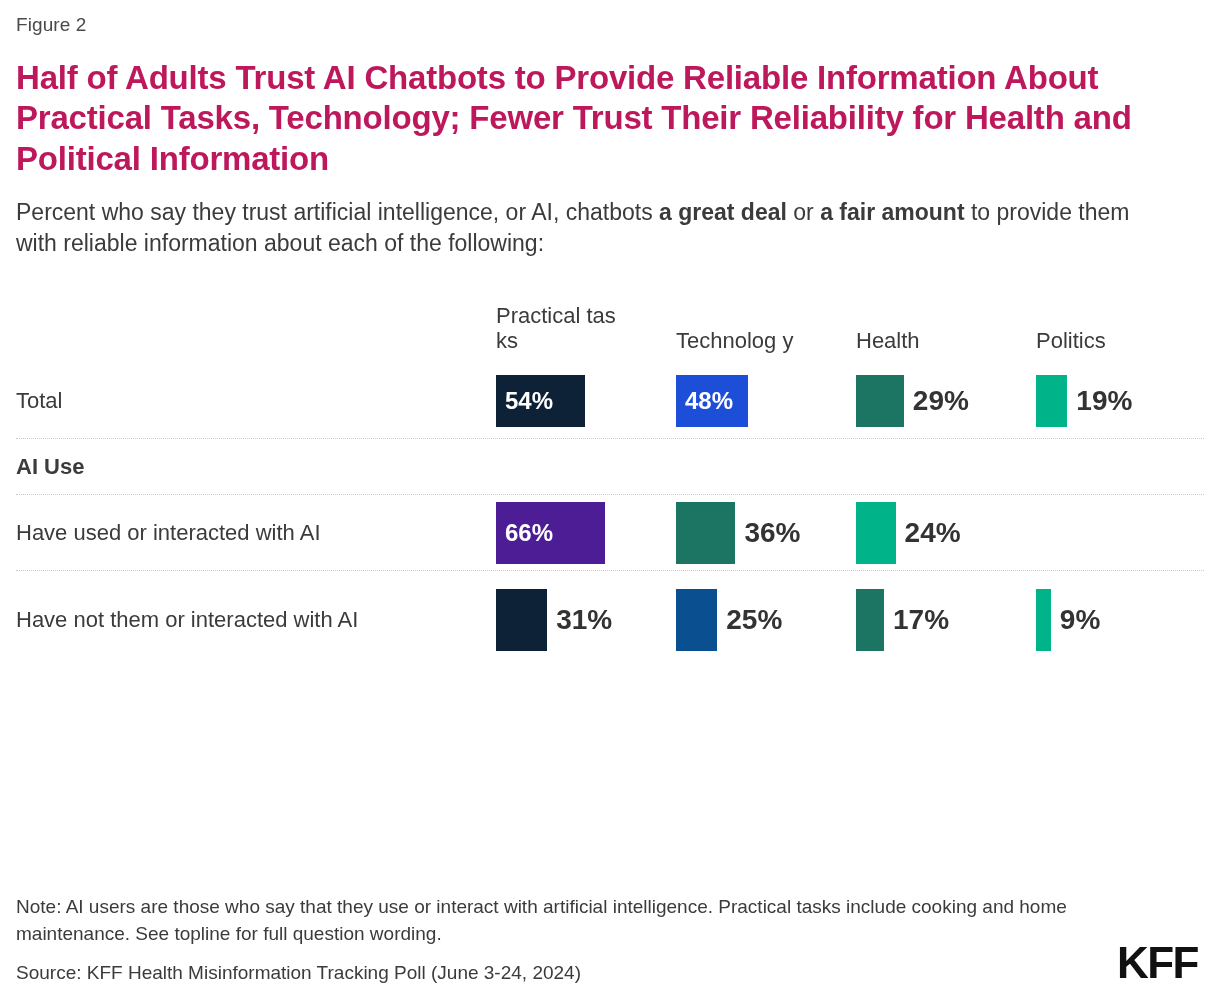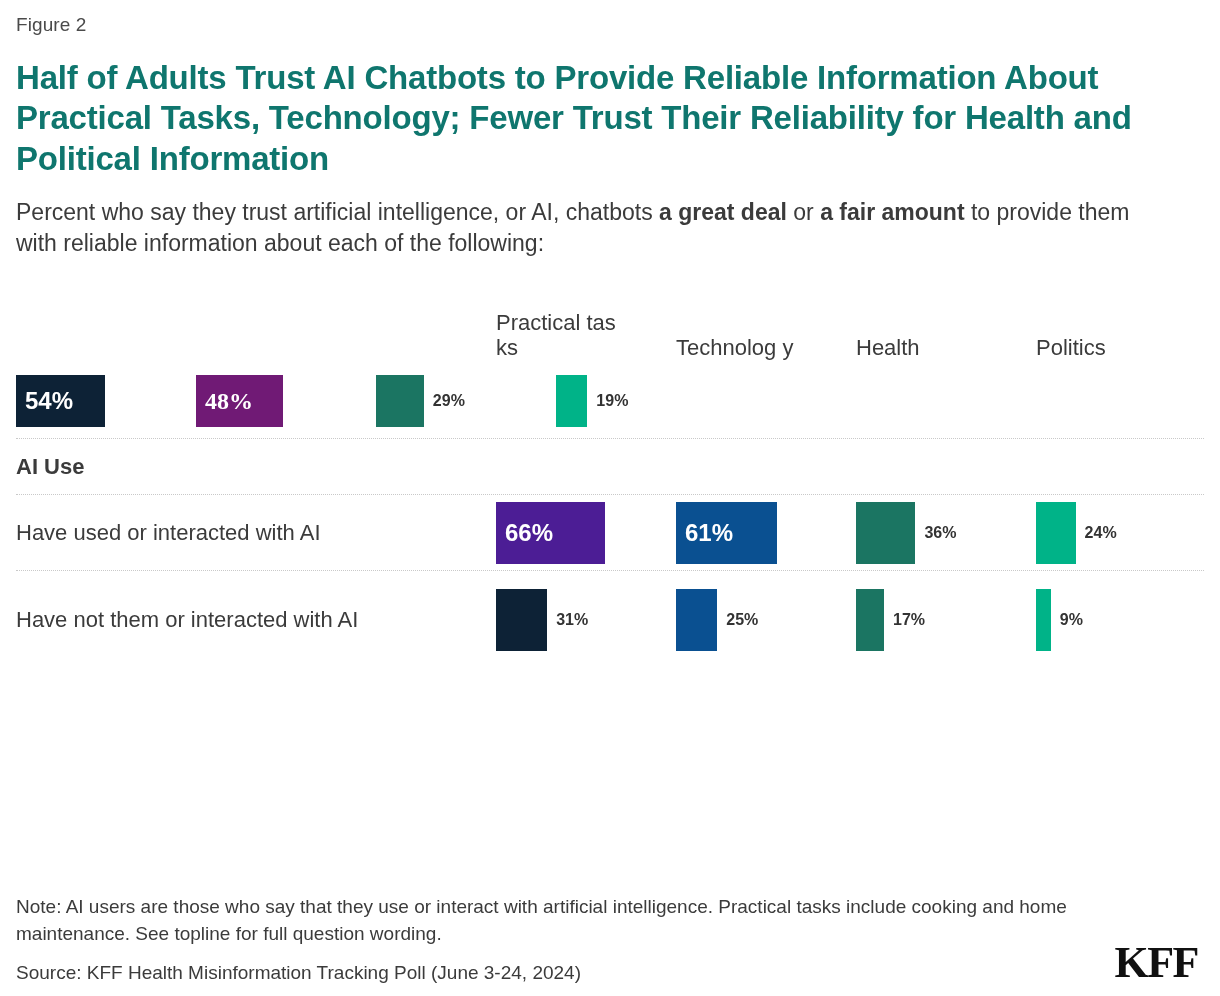--- a/index.html
+++ b/index.html
@@ -27,21 +27,21 @@
   .figure-label {
     font-size: 19px;
     color: #4a4a4a;
     margin-top: 14px;
     letter-spacing: 0.1px;
   }
   .title {
     font-size: 33px;
     font-weight: bold;
     line-height: 1.22;
-    color: #0f766e;
+    color: #be185d;
     margin-top: 22px;
     max-width: 1180px;
     letter-spacing: -0.2px;
   }
   .subtitle {
     font-size: 23px;
     line-height: 1.34;
     color: #3b3b3b;
     margin-top: 18px;
     max-width: 1130px;
@@ -82,21 +82,21 @@
     font-size: 22px;
     color: #3b3b3b;
     line-height: 1.15;
   }
   .headrow {
     align-items: flex-end;
     height: 84px;
   }
   .headrow .colhead {
     position: absolute;
-    bottom: 4px;
+    bottom: 11px;
     left: 0;
     width: 128px;
     word-break: break-all;
   }
 
   
   .barrow {
     min-height: 74px;
     align-items: center;
   }
@@ -116,21 +116,21 @@
   .bar .inlabel {
     color: #ffffff;
     font-size: 24px;
     font-weight: bold;
     padding-left: 9px;
     white-space: nowrap;
     text-align: center;
   }
   .outlabel {
     color: #333333;
-    font-size: 16px;
+    font-size: 28px;
     font-weight: bold;
     padding-left: 9px;
     white-space: nowrap;
     text-align: right;
   }
 
   .sep {
     height: 1px;
     border-top: 1px dotted #c9c9c9;
     width: 100%;
@@ -160,21 +160,21 @@
     margin-top: 14px;
   }
   .kff {
     position: absolute;
     right: 6px;
     bottom: 8px;
     font-size: 44px;
     font-weight: bold;
     letter-spacing: -1.5px;
     color: #111111;
-    font-family: Liberation Serif, serif;
+    font-family: Liberation Sans, sans-serif;
   }
 </style>
 </head>
 <body>
 
 <div class="page">
 
   <div class="figure-label">Figure 2</div>
 
   <div class="title">Half of Adults Trust AI Chatbots to Provide Reliable Information About Practical Tasks, Technology; Fewer Trust Their Reliability for Health and Political Information</div>
@@ -197,31 +197,32 @@
         <div class="col">
           <div class="colhead">Health</div>
         </div>
         <div class="col">
           <div class="colhead">Politics</div>
         </div>
       </div>
     </div>
 
     <div class="row barrow">
+      <div class="rowlabel">Total</div>
       <div class="cols">
         <div class="col">
           <div class="barcell">
             <div class="bar" style="width: 89.1px; background: rgb(13, 34, 54);">
               <span class="inlabel">54%</span>
             </div>
           </div>
         </div>
         <div class="col">
           <div class="barcell">
-            <div class="bar" style="width: 87px; background: #701a75; font-family: Liberation Serif, serif;">
+            <div class="bar" style="width: 72px; background: #1d4ed8;">
               <span class="inlabel">48%</span>
             </div>
           </div>
         </div>
         <div class="col">
           <div class="barcell">
             <div class="bar" style="width: 47.85px; background: rgb(27, 117, 98);"></div>
             <span class="outlabel">29%</span>
           </div>
         </div>
@@ -240,27 +241,20 @@
 
     <div class="sep"></div>
 
     <div class="row barrow">
       <div class="rowlabel">Have used or interacted with AI</div>
       <div class="cols">
         <div class="col">
           <div class="barcell">
             <div class="bar tallbar" style="width: 108.9px; background: #4c1d95;">
               <span class="inlabel">66%</span>
-            </div>
-          </div>
-        </div>
-        <div class="col">
-          <div class="barcell">
-            <div class="bar tallbar" style="width: 100.65px; background: rgb(10, 80, 145);">
-              <span class="inlabel">61%</span>
             </div>
           </div>
         </div>
         <div class="col">
           <div class="barcell">
             <div class="bar tallbar" style="width: 59.4px; background: rgb(27, 117, 98);"></div>
             <span class="outlabel">36%</span>
           </div>
         </div>
         <div class="col">

